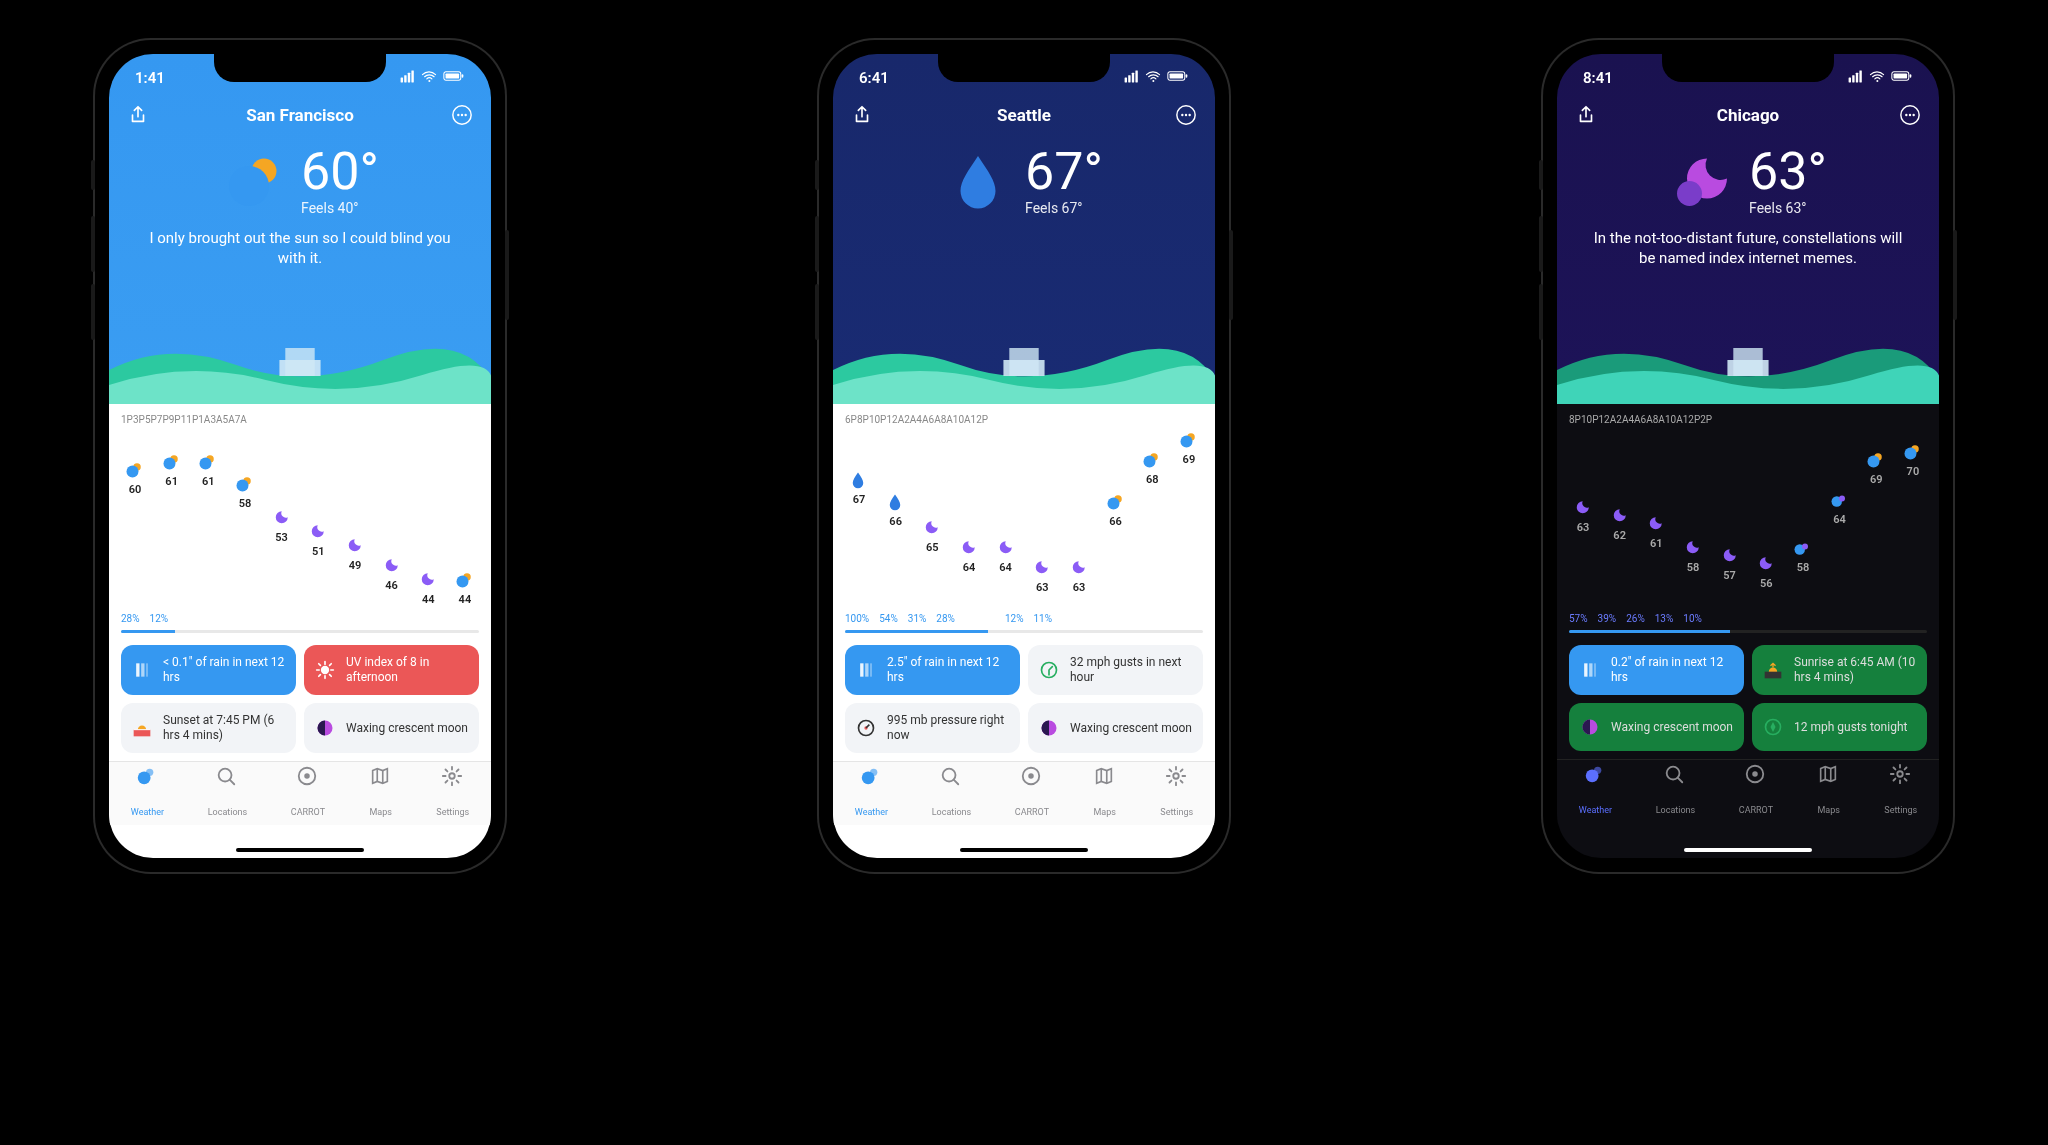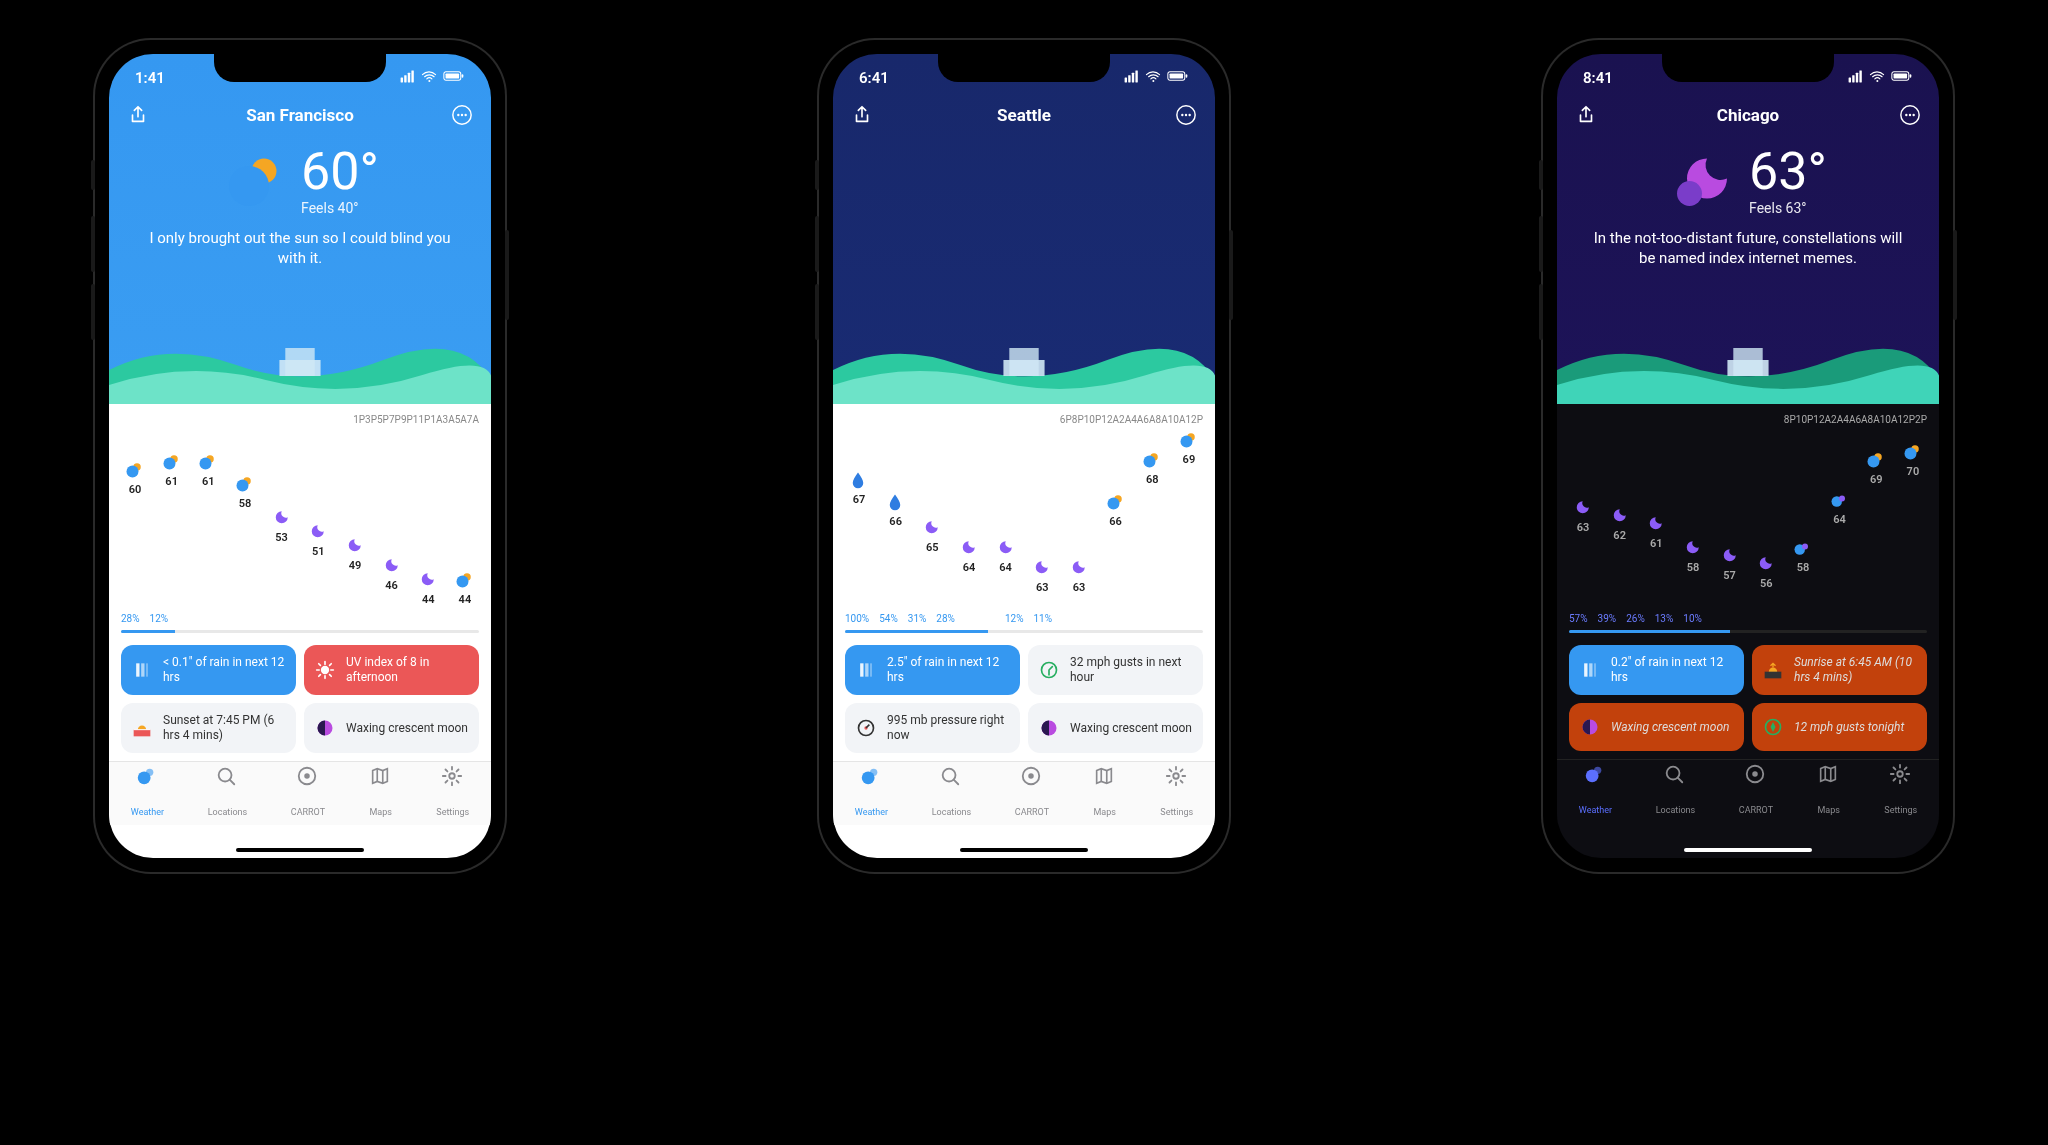--- a/index.html
+++ b/index.html
@@ -29,37 +29,37 @@
 .nav-title { font-size: 17px; font-weight: 700; }
 .icon-btn { width: 26px; height: 26px; display: flex; align-items: center; justify-content: center; }
 .cur { display: flex; justify-content: center; align-items: center; gap: 14px; margin-top: 14px; }
 .cur-icon { width: 66px; height: 66px; display: flex; align-items: center; justify-content: center; }
 .temp { font-size: 52px; font-weight: 400; line-height: 1; }
 .feels { font-size: 14px; opacity: .9; margin-top: 2px; }
 .quip { text-align: center; padding: 12px 36px 0; font-size: 15px; line-height: 1.35; }
 .landscape { position: absolute; bottom: 0; left: 0; right: 0; height: 74px; }
 
 .content { flex: 1; background: #fff; display: flex; flex-direction: column; color: #222; }
-.axis { display: flex; justify-content: flex-end; padding: 10px 12px 4px; font-size: 10px; color: #888; }
+.axis { display: flex; justify-content: flex-start; padding: 10px 12px 4px; font-size: 10px; color: #888; }
 .hourly { position: relative; display: flex; justify-content: space-between; padding: 6px 10px 4px; height: 188px; margin-top: -4px; }
 .hourpt { display: flex; flex-direction: column; align-items: center; width: 32px; position: relative; }
 .hourpt .ico { width: 20px; height: 20px; }
 .hourpt .t { font-size: 11px; font-weight: 600; margin-top: 2px; }
 .precip-row { display: flex; gap: 10px; padding: 0 12px 6px; font-size: 10px; color: #3598f1; }
 .screen.night .precip-row { color: #6b7cff; }
 .precip-bar { height: 3px; background: #e8e8e8; margin: 0 12px 8px; position: relative; border-radius: 2px; overflow: hidden; }
 .screen.night .precip-bar { background: #222; }
 .precip-bar .fill { position: absolute; left: 0; top: 0; bottom: 0; background: #3598f1; }
 
 .cards { display: grid; grid-template-columns: 1fr 1fr; gap: 8px; padding: 4px 12px 8px; }
 .card { border-radius: 12px; padding: 10px 10px; display: flex; gap: 10px; align-items: center; font-size: 12px; line-height: 1.25; min-height: 48px; }
 .card.blue { background: #3598f1; color: #fff; }
 .card.red { background: #eb5757; color: #fff; }
 .card.light { background: #f2f4f7; color: #333; }
-.card.dark { background: #c2410c; color: #ddd; font-style: italic; }
+.card.dark { background: #15803d; color: #ddd; }
 .card .cicon { width: 22px; height: 22px; flex-shrink: 0; display: flex; align-items: center; justify-content: center; }
 
 .tabbar { display: flex; justify-content: space-around; align-items: center; height: 64px; border-top: 1px solid #e5e5e5; background: #fafafa; padding-bottom: 6px; }
 .screen.night .tabbar { background: #0d0d12; border-top-color: #222; }
 .tab { display: flex; flex-direction: column; align-items: center; gap: 18px; font-size: 9px; color: #8a8a8e; }
 .tab.active { color: #3598f1; }
 .screen.night .tab.active { color: #5b6fff; }
 .tab .ticon { width: 24px; height: 24px; }
 .home-ind { position: absolute; bottom: 6px; left: 50%; transform: translateX(-50%); width: 128px; height: 4px; border-radius: 3px; background: #000; z-index: 200; }
 .screen.night .home-ind { background: #fff; }
@@ -345,20 +345,31 @@
           <div class="nav-title">Seattle</div>
           <div class="icon-btn">
               <svg width="22" height="22" viewBox="0 0 24 24" fill="none">
                 <circle cx="12" cy="12" r="10" stroke="#fff" stroke-width="1.6"></circle>
                 <circle cx="8" cy="12" r="1.3" fill="#fff"></circle>
                 <circle cx="12" cy="12" r="1.3" fill="#fff"></circle>
                 <circle cx="16" cy="12" r="1.3" fill="#fff"></circle>
               </svg>
             </div>
         </div>
+        <div class="cur">
+          <div class="cur-icon">
+              <svg width="60" height="60" viewBox="0 0 24 24" fill="none">
+                <path d="M12 2c4 6 7 10 7 14a7 7 0 11-14 0c0-4 3-8 7-14z" fill="#2f7de1"></path>
+              </svg>
+            </div>
+          <div>
+            <div class="temp">67°</div>
+            <div class="feels">Feels 67°</div>
+          </div>
+        </div>
         <div class="landscape"><svg width="100%" height="74" viewBox="0 0 390 74" preserveAspectRatio="none">
     <path d="M0 40 Q60 10 130 35 T280 30 T390 50 V74 H0 Z" fill="#2cc9a0"></path>
     <path d="M0 55 Q80 30 160 50 T320 45 T390 60 V74 H0 Z" fill="#6de3c8"></path>
     <rect x="180" y="18" width="30" height="28" fill="#d0e8f5" opacity=".8"></rect>
     <rect x="174" y="30" width="42" height="16" fill="#d0e8f5" opacity=".9"></rect>
   </svg></div>
       </div>
       <div class="content">
         <div class="axis">
             <span>6P</span>

